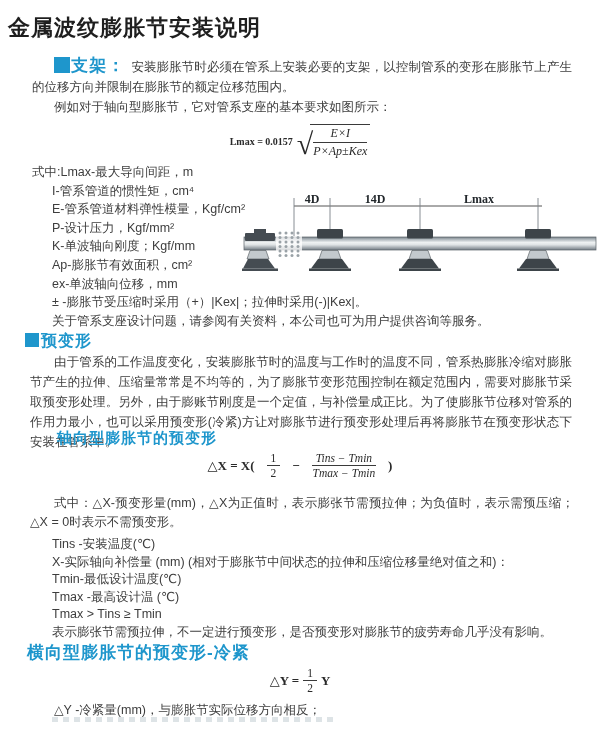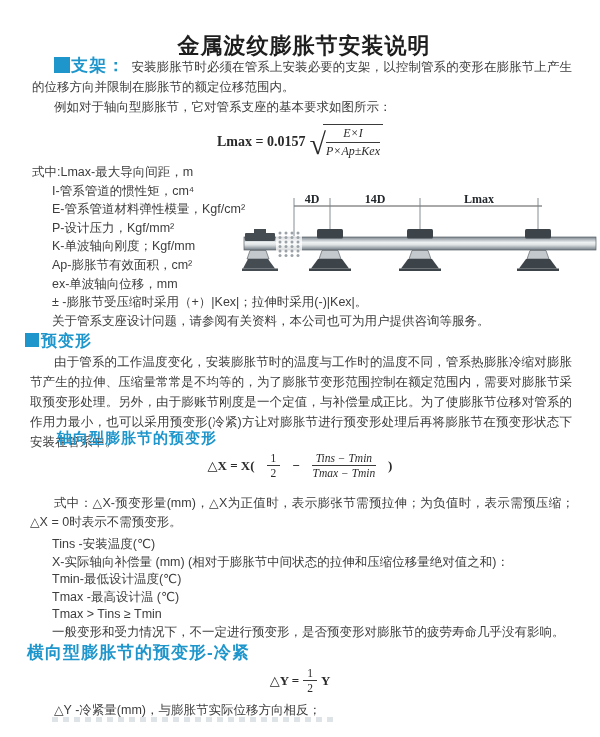--- a/index.html
+++ b/index.html
@@ -4,41 +4,41 @@
 <style>
   :root { --accent:#1E96CC; --ink:#3D3D3D; }
   * { box-sizing: border-box; }
   html,body { margin:0; padding:0; background:#fff; }
   .page {
     position:relative; width:600px; height:737px; background:#ffffff;
     font-family:"Liberation Sans","DejaVu Sans",sans-serif;
     color:var(--ink); overflow:hidden;
   }
   .title {
-    position:absolute; top:13px; left:8px; right:0; text-align:center;
-    font-size:22px; font-weight:bold; color:#1e1e1e; letter-spacing:1px;margin-top:18px;
+    position:absolute; top:13px; left:8px; right:0; 
+    font-size:22px; font-weight:bold; color:#1e1e1e; letter-spacing:1px;
   }
   .body-text { font-size:12.5px; line-height:20px; text-align:justify; }
   .sq { display:inline-block; background:var(--accent); }
   .sq-lg { width:16px; height:16px; vertical-align:-2px; margin-right:1px; }
   .sq-md { width:14px; height:14px; vertical-align:-1px; margin-right:2px; }
   .sec-heading {
     font-size:17px; font-weight:bold; color:var(--accent);
     letter-spacing:1px; margin-right:6px;
   }
   .support-block { position:absolute; top:56px; left:32px; width:540px; }
   .support-block .p1 { text-indent:22px; }
   .support-block .p2 { text-indent:22px; }
 
   .formula1 {
     position:absolute; top:124px; left:0; right:0;
     display:flex; justify-content:center; align-items:center;
     font-family:"Liberation Serif","DejaVu Serif",serif; color:#2a2a2a;
   }
-  .formula1 .lhs { font-weight:bold; font-size:14px; margin-right:4px; }
+  .formula1 .lhs { font-weight:bold; font-size:10px; margin-right:4px; }
   .sqrt-wrap { display:inline-flex; align-items:center; }
   .sqrt-sign { font-size:30px; font-weight:400; line-height:1; margin-right:-3px; transform:translateY(2px); }
   .radicand { display:inline-block; border-top:1.4px solid #3a3a3a; padding:1px 3px 0 3px; }
   .frac { display:inline-block; text-align:center; vertical-align:middle; font-size:12px; }
   .frac .num { display:block; border-bottom:1px solid #3a3a3a; padding:0 4px 1px 4px; }
   .frac .den { display:block; padding-top:1px; }
   .fvar { font-style:italic; }
 
   .defs { position:absolute; top:163px; left:32px; width:540px; font-size:12.5px; }
   .defs .def-line { line-height:18.6px; white-space:nowrap; }
@@ -225,21 +225,21 @@
   </div>
 
   <div class="axial-where">式中：△X-预变形量(mm)，△X为正值时，表示膨张节需预拉伸；为负值时，表示需预压缩；△X = 0时表示不需预变形。</div>
 
   <div class="axial-lines">
     <div class="a-line">Tins -安装温度(℃)</div>
     <div class="a-line">X-实际轴向补偿量 (mm) (相对于膨胀节中间状态的拉伸和压缩位移量绝对值之和)：</div>
     <div class="a-line">Tmin-最低设计温度(℃)</div>
     <div class="a-line">Tmax -最高设计温 (℃)</div>
     <div class="a-line">Tmax &gt; Tins ≥ Tmin</div>
-    <div class="a-line">一般变形和受力情况下，不一定进行预变形，是否预变形对膨胀节的疲劳寿命几乎没有影响。</div>
+    <div class="a-line">表示膨张节需预拉伸，不一定进行预变形，是否预变形对膨胀节的疲劳寿命几乎没有影响。</div>
   </div>
 
   <div class="lateral-heading">横向型膨胀节的预变形-冷紧</div>
 
   <div class="formula3">
     <span class="pre">△Y =</span>
     <span class="frac">
       <span class="num">1</span>
       <span class="den">2</span>
     </span>

